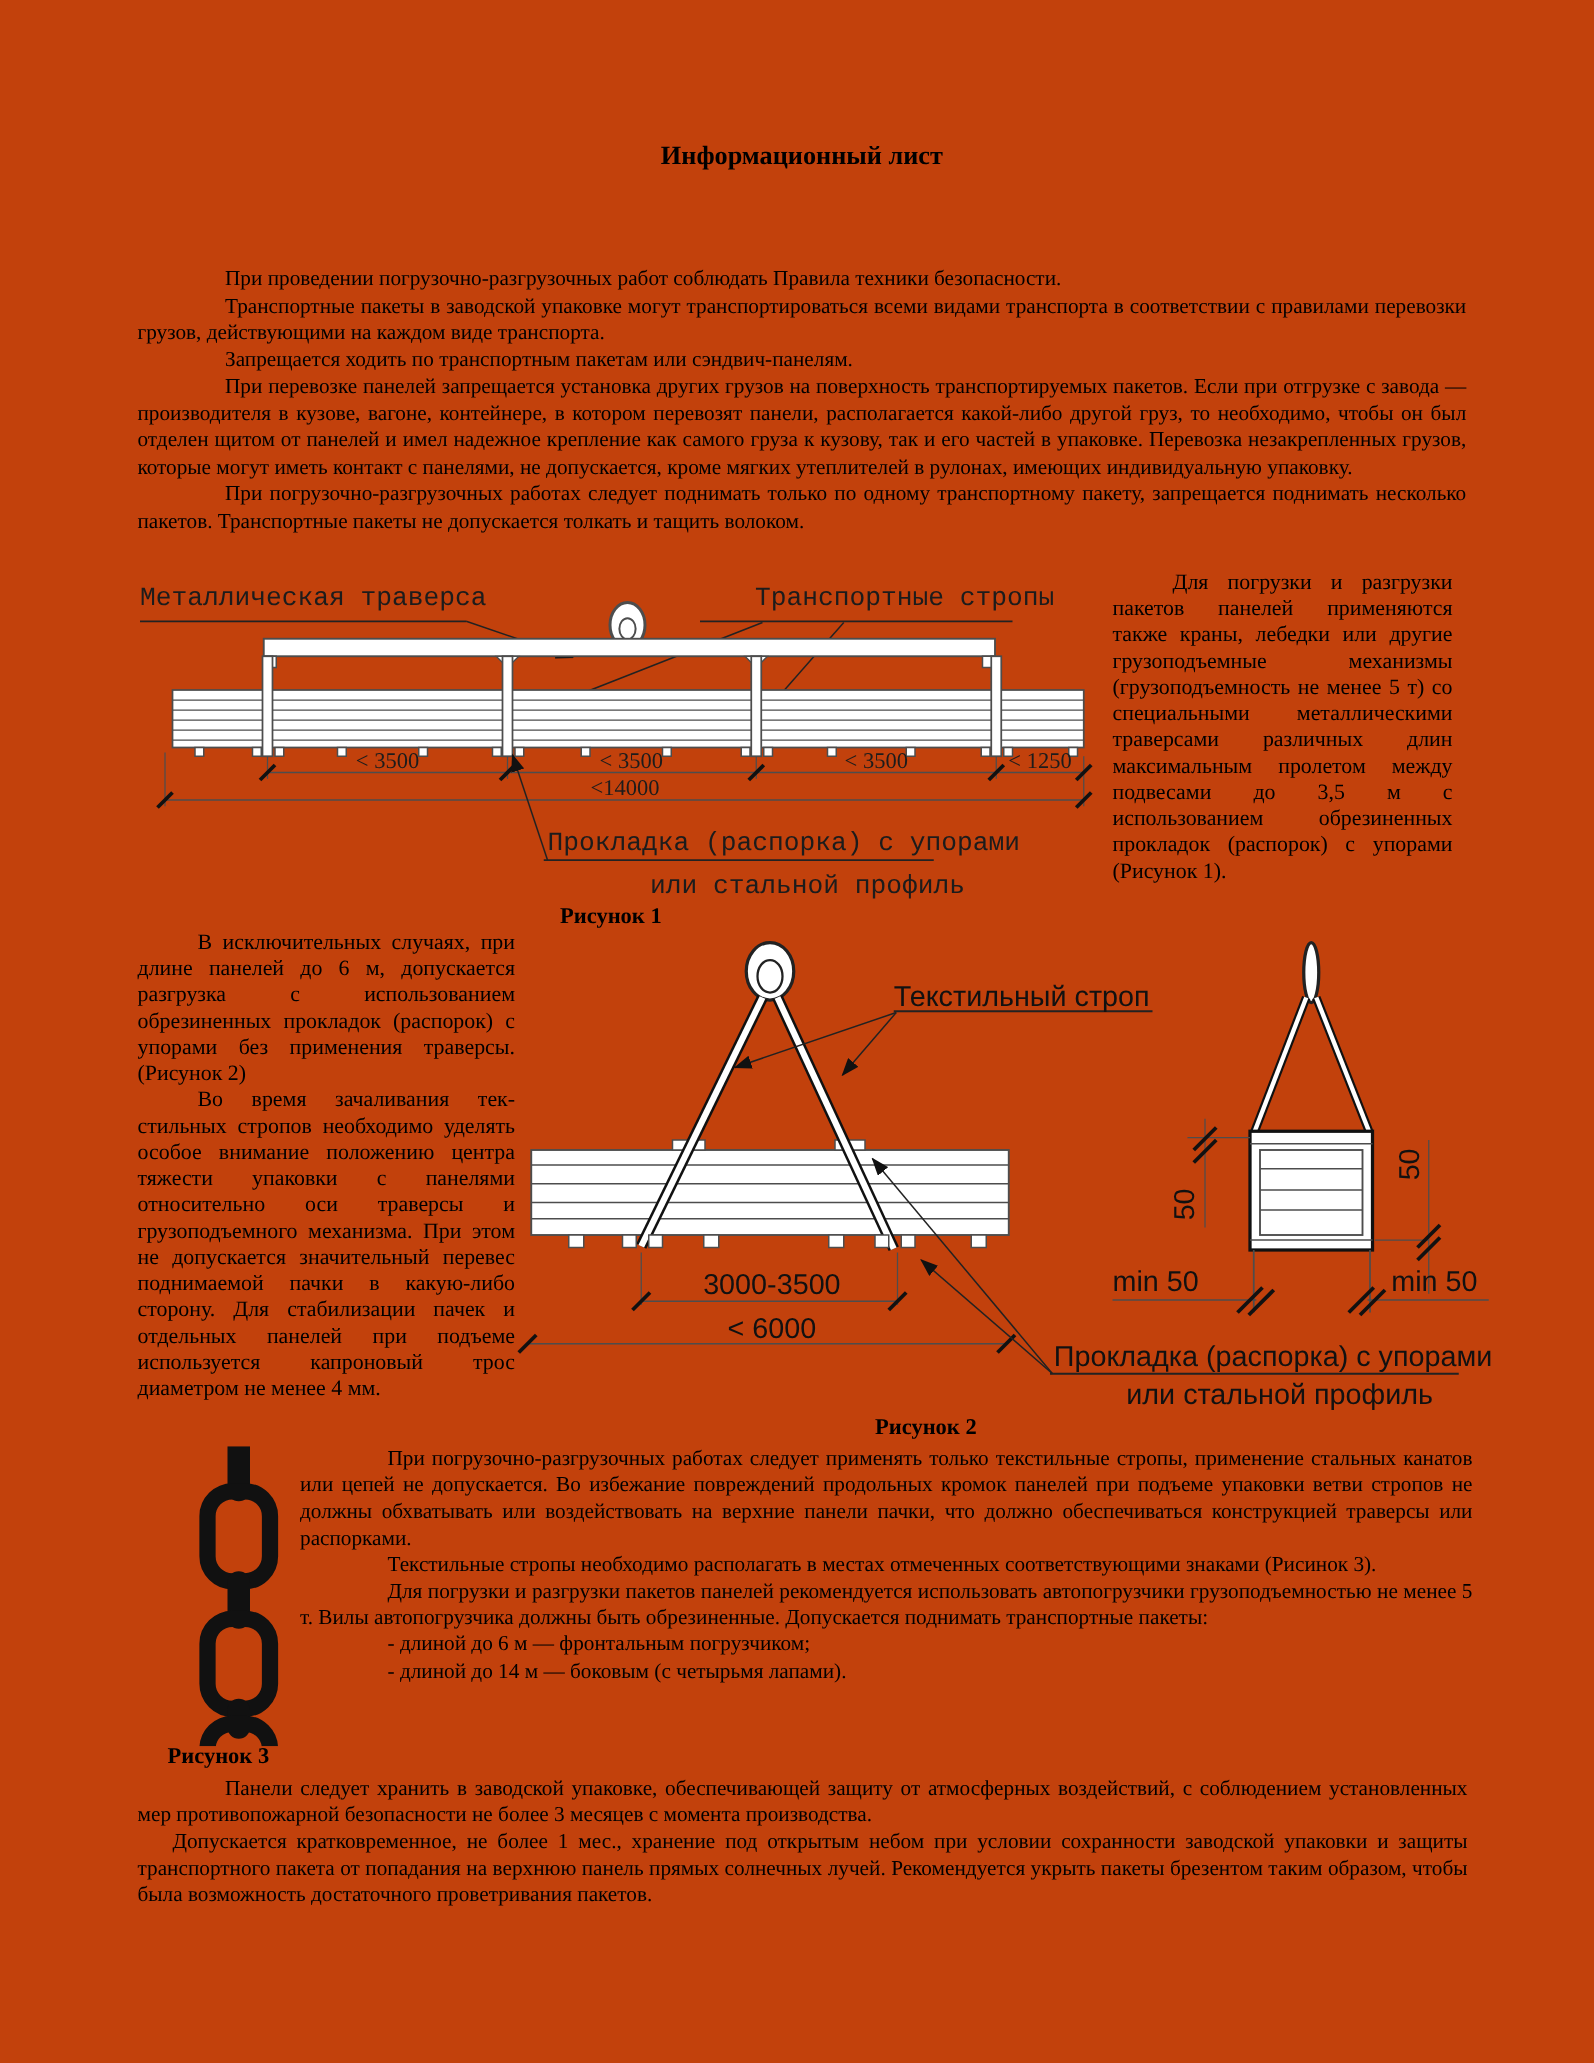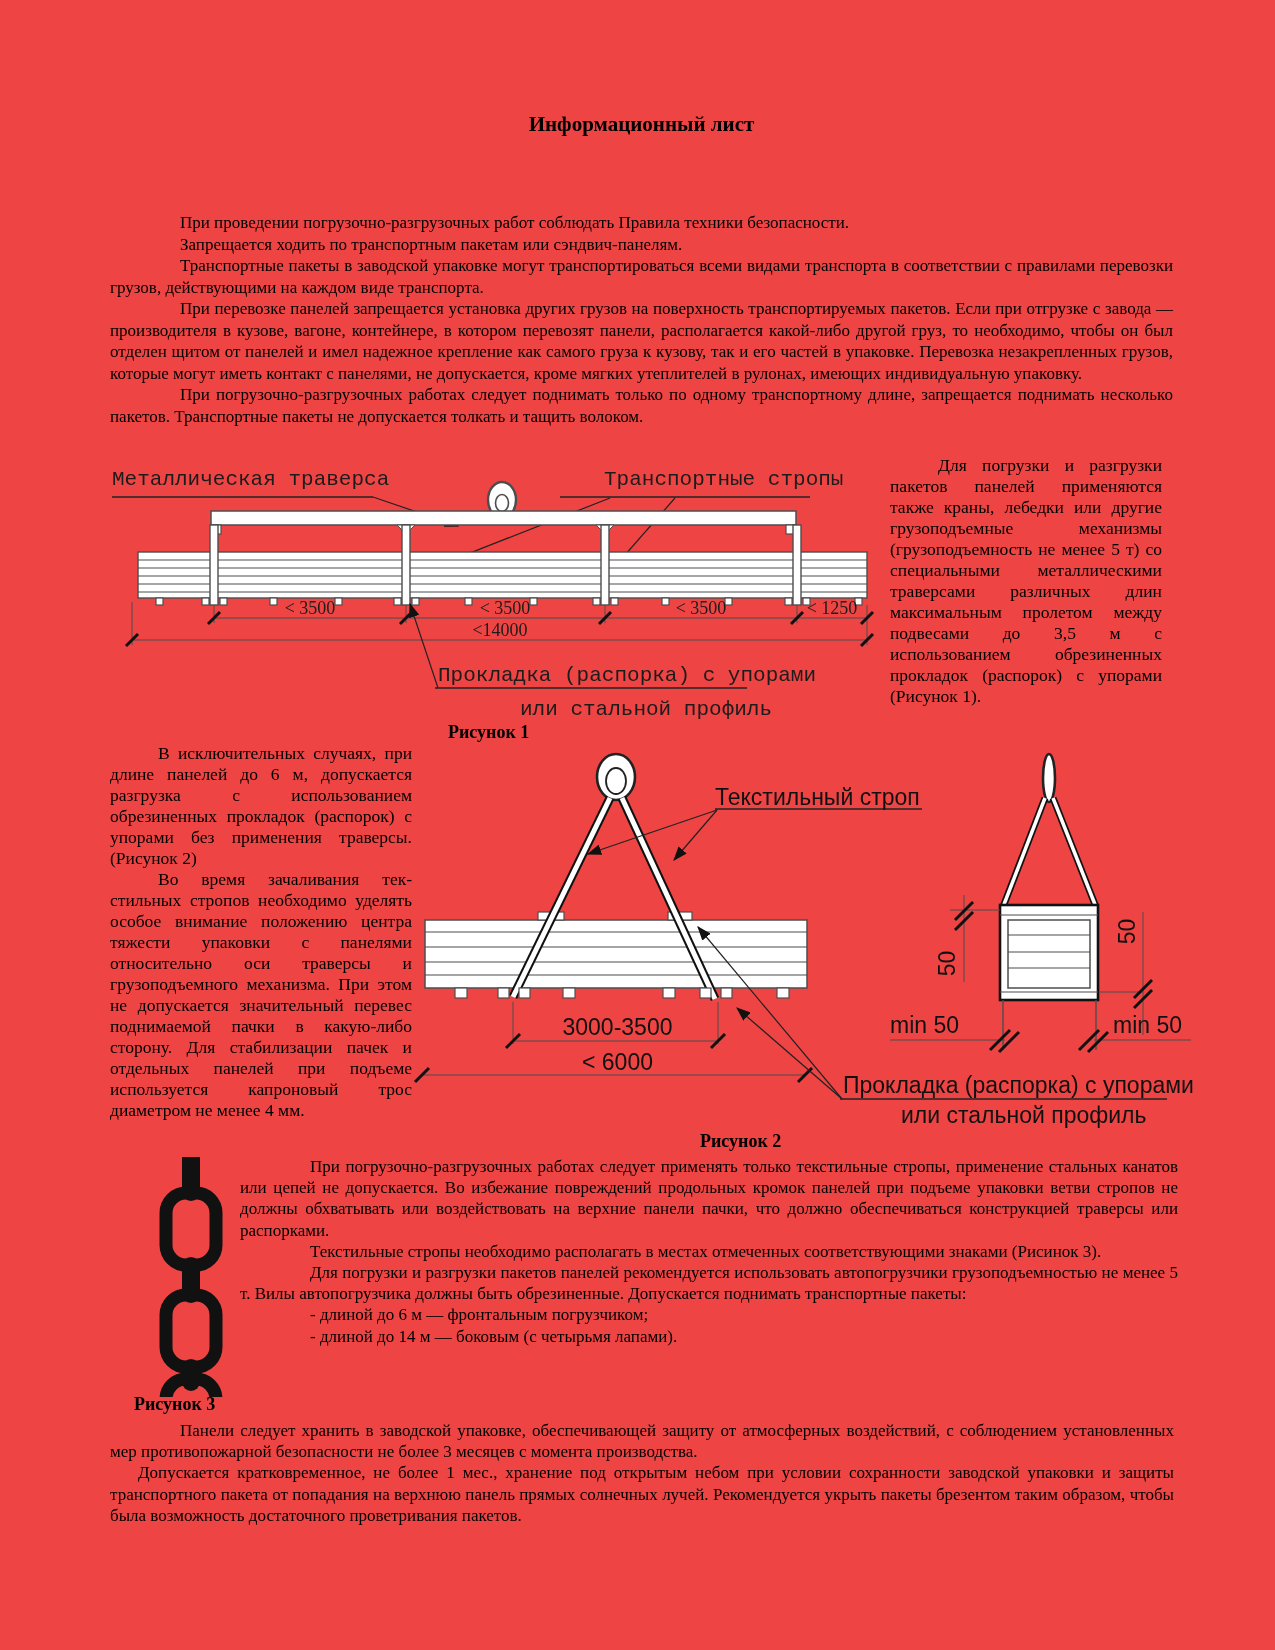--- a/index.html
+++ b/index.html
@@ -1,16 +1,16 @@
 <!DOCTYPE html>
 <html><head>
 <meta charset="utf-8">
 <style>
   html,body{margin:0;padding:0;background:#888;}
-  .page{position:relative;width:1275px;height:1650px;background:#ef4444;margin:0 auto;
+  .page{position:relative;width:1275px;height:1650px;background:#c2410c;margin:0 auto;
         font-family:"Liberation Serif", serif;color:#000;overflow:hidden;}
   .abs{position:absolute;}
   .doc-title{font-size:21px;font-weight:bold;text-align:center;width:1063px;left:110px;top:112px;}
   .doc-subtitle{font-size:17.5px;text-decoration:underline;left:110px;top:146px;width:1075px;white-space:nowrap;}
   .body-text{font-size:17px;line-height:21.5px;text-align:justify;}
   .body-text p{margin:0;text-indent:70px;}
   .col{font-size:17.5px;line-height:21px;text-align:justify;}
   .col p{margin:0;text-indent:48px;}
   .fig-caption{font-size:18px;font-weight:bold;}
   .cad-label{font-family:Liberation Mono, monospace;font-size:21px;color:#1c1c1c;white-space:nowrap;}
@@ -23,24 +23,24 @@
 </style>
 </head>
 <body>
 
 <div class="page">
 
   <div class="abs doc-title">Информационный лист</div>
 
   <div class="abs body-text" style="left:110px;top:212px;width:1063px;">
     <p>При проведении погрузочно-разгрузочных работ соблюдать Правила техники безопасности.</p>
+    <p>Транспортные пакеты в заводской упаковке могут транспортироваться всеми видами транспорта в соответствии с правилами перевозки грузов, действующими на каждом виде транспорта.</p>
     <p>Запрещается ходить по транспортным пакетам или сэндвич-панелям.</p>
-    <p>Транспортные пакеты в заводской упаковке могут транспортироваться всеми видами транспорта в соответствии с правилами перевозки грузов, действующими на каждом виде транспорта.</p>
     <p>При перевозке панелей запрещается установка других грузов на поверхность транспортируемых пакетов. Если при отгрузке с завода — производителя в кузове, вагоне, контейнере, в котором перевозят панели, располагается какой-либо другой груз, то необходимо, чтобы он был отделен щитом от панелей и имел надежное крепление как самого груза к кузову, так и его частей в упаковке. Перевозка незакрепленных грузов, которые могут иметь контакт с панелями, не допускается, кроме мягких утеплителей в рулонах, имеющих индивидуальную упаковку.</p>
-    <p>При погрузочно-разгрузочных работах следует поднимать только по одному транспортному длине, запрещается поднимать несколько пакетов. Транспортные пакеты не допускается толкать и тащить волоком.</p>
+    <p>При погрузочно-разгрузочных работах следует поднимать только по одному транспортному пакету, запрещается поднимать несколько пакетов. Транспортные пакеты не допускается толкать и тащить волоком.</p>
   </div>
 
   <div class="abs" style="left:110px;top:462px;width:765px;height:290px;">
     <svg width="765" height="290" viewBox="0 0 765 290">
       <defs>
         <marker id="arr1" markerWidth="12" markerHeight="9" refX="11" refY="4.5" orient="auto">
           <path d="M0,0 L12,4.5 L0,9 z" fill="#111"></path>
         </marker>
       </defs>
 

